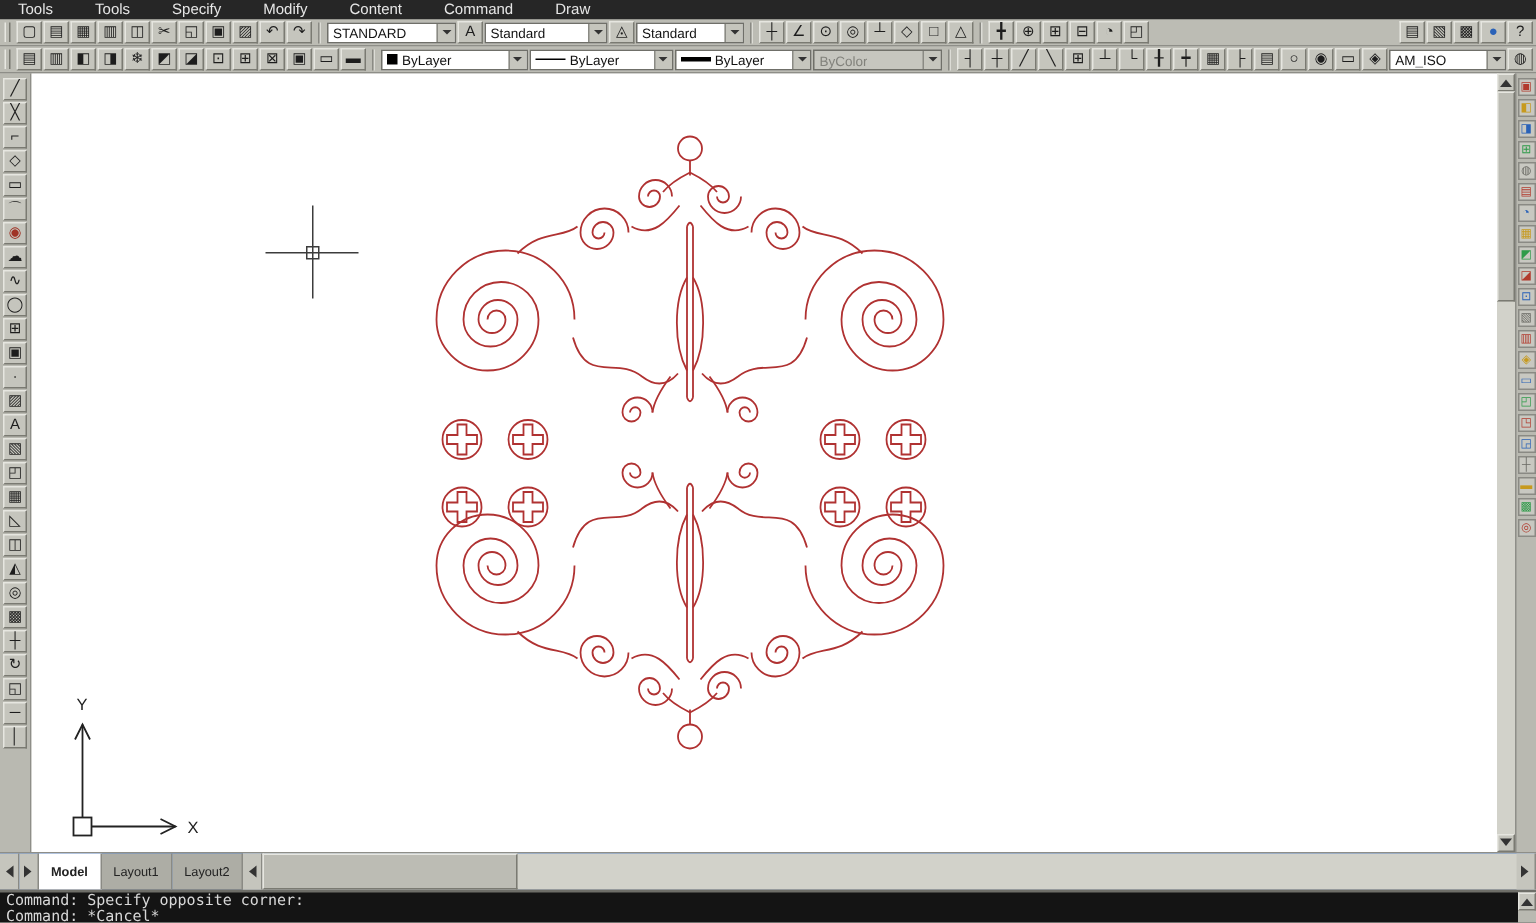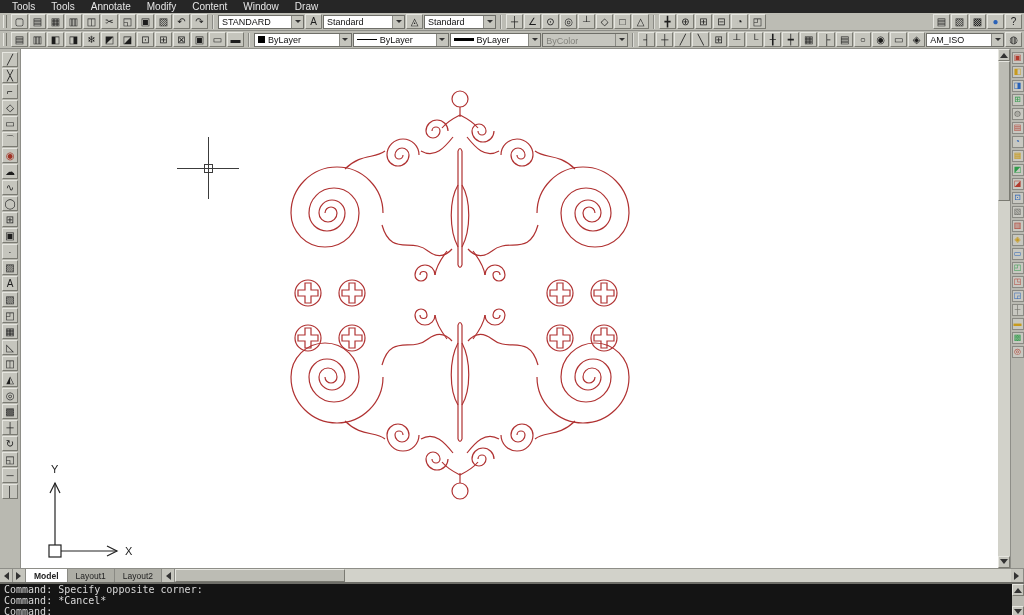--- a/index.html
+++ b/index.html
@@ -1,20 +1,20 @@
 <!DOCTYPE html>
 <html style="--ornament: #b03232;"><head>
 <meta charset="utf-8">
 <style>
   * { margin:0; padding:0; box-sizing:border-box; }
   html,body { width:1024px; height:615px; overflow:hidden; background:#bcbcb4;
     font-family:"Liberation Sans", sans-serif; font-size:11px; cursor:default; }
 
   
-  .menubar { height:13px; background:#262626; display:flex; align-items:center; padding-left:4px; }
+  .menubar { height:13px; background:#262626; display:flex; align-items:center; padding-left:4px;gap:12px; }
   .menu-item { color:#e6e6e6; font-size:10px; line-height:13px; padding:0 8px; }
 
   
   .tb { height:18px; background:#bcbcb4; border-bottom:1px solid #8e8e88; display:flex; align-items:center; padding:0 2px; gap:1px; }
   .tb-grip { width:4px; height:13px; border-left:1px solid #e8e8e2; border-right:1px solid #77776f; margin:0 3px 0 1px; }
   .tb-sep { width:2px; height:14px; border-left:1px solid #8a8a84; border-right:1px solid #dcdcd6; margin:0 3px; }
   .tb-group { display:flex; gap:1px; align-items:center; }
   .tb-icon { width:17px; height:15px; display:flex; align-items:center; justify-content:center;
     font-size:10px; line-height:1; color:#1d1d1d; background:#c5c5bd;
     border:1px solid; border-color:#e6e6e0 #7a7a72 #7a7a72 #e6e6e0; }
@@ -58,21 +58,21 @@
   
   .ch-h { position:absolute; left:156px; top:119px; width:62px; height:1px; background:#3c3c3c; }
   .ch-v { position:absolute; left:187px; top:88px; width:1px; height:62px; background:#3c3c3c; }
   .pickbox { position:absolute; left:183px; top:115px; width:9px; height:9px; border:1px solid #3c3c3c; }
   
   .ucs { position:absolute; left:16px; top:408px; }
   .ucs line, .ucs polyline, .ucs rect { stroke:#222; fill:none; stroke-width:1.2; }
   .ucs text { fill:#222; font-size:11px; font-family:"Liberation Sans",sans-serif; }
 
   
-  .tabrow { height:14px; background:#3b82f6; border-top:1px solid #8e8e88; display:flex; align-items:stretch; font-size:8.5px; }
+  .tabrow { height:25px; background:#3b82f6; border-top:1px solid #8e8e88; display:flex; align-items:stretch; font-size:8.5px; }
   .tab-nav { width:13px; background:#c5c5bd; border-right:1px solid #8a8a84; display:flex; align-items:center; justify-content:center; }
   .tabs { display:flex; }
   .tab { padding:0 8px; display:flex; align-items:center; background:#adada5; border-right:1px solid #8a8a84; color:#222; }
   .tab.active { background:#ffffff; font-weight:bold; }
   .hscroll { flex:1; display:flex; background:#d2d2ca; }
   .hthumb { width:170px; background:#bcbcb4; border:1px solid; border-color:#e6e6e0 #7a7a72 #7a7a72 #e6e6e0; }
   .htrack { flex:1; }
 
   
   .cmd { height:36px; background:#141414; border-top:2px solid #6e6e68; display:flex; }
@@ -80,24 +80,24 @@
     color:#d8d8d8; padding:0 4px; overflow:hidden; }
   .cmd-scroll { width:12px; background:#b9b9b1; display:flex; flex-direction:column; justify-content:space-between; }
 </style>
 </head>
 <body>
 
 <div class="menubar">
 
 <div class="menu-item">Tools</div>
     <div class="menu-item">Tools</div>
-    <div class="menu-item">Annotate</div>
+    <div class="menu-item">Specify</div>
     <div class="menu-item">Modify</div>
     <div class="menu-item">Content</div>
-    <div class="menu-item">Window</div>
+    <div class="menu-item">Command</div>
     <div class="menu-item">Draw</div>
   </div>
 
 <div class="tb">
   <div class="tb-grip"></div>
   <div class="tb-group">
 
   <button class="tb-icon">
         <span>▢</span>
       </button>

